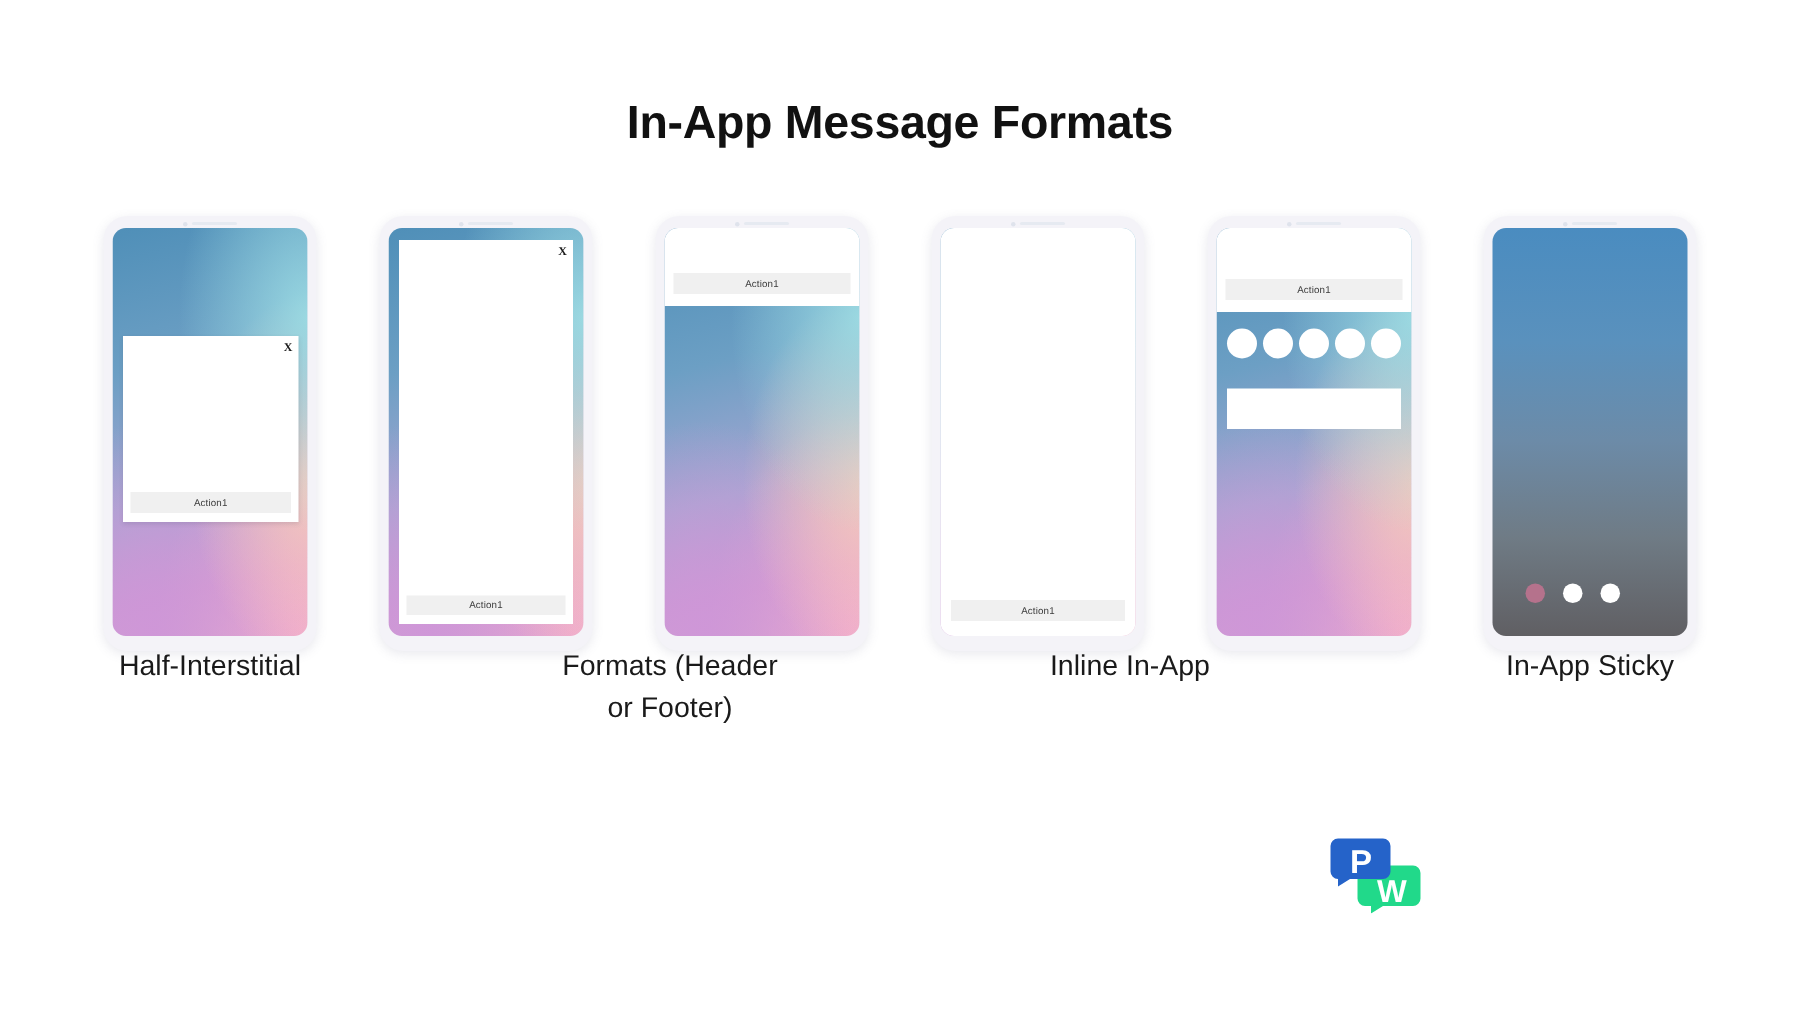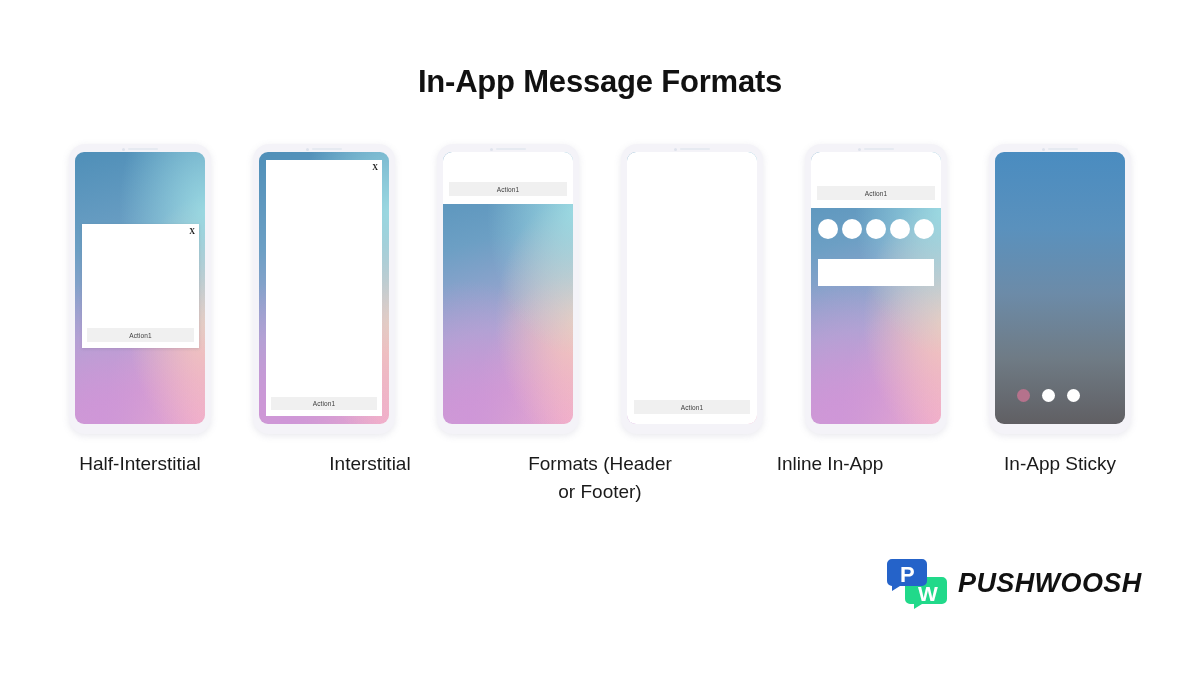--- a/index.html
+++ b/index.html
@@ -236,21 +236,21 @@
   .story-dots .sdot {
     width: 13px; height: 13px;
     border-radius: 50%;
     background: #ffffff;
   }
   .story-dots .sdot.active { background: #b5728c; }
 
   
   #caption-row {
     position: absolute;
-    top: 450px;
+    top: 431px;
     left: 60px;
     width: 1080px;
     display: flex;
     justify-content: space-between;
   }
   .caption {
     width: 160px;
     text-align: center;
     font-size: 19px;
     color: #1a1a1a;
@@ -382,31 +382,29 @@
           <span class="sdot"></span>
         </div>
       </div>
     </div>
   </div>
 
 </div>
 
 <div id="caption-row">
   <div class="caption">Half-Interstitial</div>
-  <div class="caption">Interstitial</div>
   <div class="caption">Formats (Header or Footer)</div>
   <div class="caption">Inline In-App</div>
   <div class="caption">In-App Sticky</div>
 </div>
 
 <div id="logo">
   <div class="logo-mark">
     <svg width="62" height="52" viewBox="0 0 62 52" xmlns="http://www.w3.org/2000/svg">
 
       <path d="M24 20 h32 a5 5 0 0 1 5 5 v17 a5 5 0 0 1 -5 5 h-20 l-8 5 v-5 h-4 a5 5 0 0 1 -5 -5 v-17 a5 5 0 0 1 5 -5 z" fill="#21d98a"></path>
 
       <path d="M6 2 h30 a5 5 0 0 1 5 5 v17 a5 5 0 0 1 -5 5 h-22 l-8 5 v-5 h-0 a5 5 0 0 1 -5 -5 v-17 a5 5 0 0 1 5 -5 z" fill="#2563c9"></path>
       <text x="14" y="25" font-family="Liberation Sans, sans-serif" font-size="22" font-weight="bold" fill="#ffffff">P</text>
       <text x="32" y="44" font-family="Liberation Sans, sans-serif" font-size="21" font-weight="bold" fill="#ffffff">W</text>
     </svg>
   </div>
-  <div class="logo-word">PUSHWOOSH</div>
 </div>
 
 </body></html>

